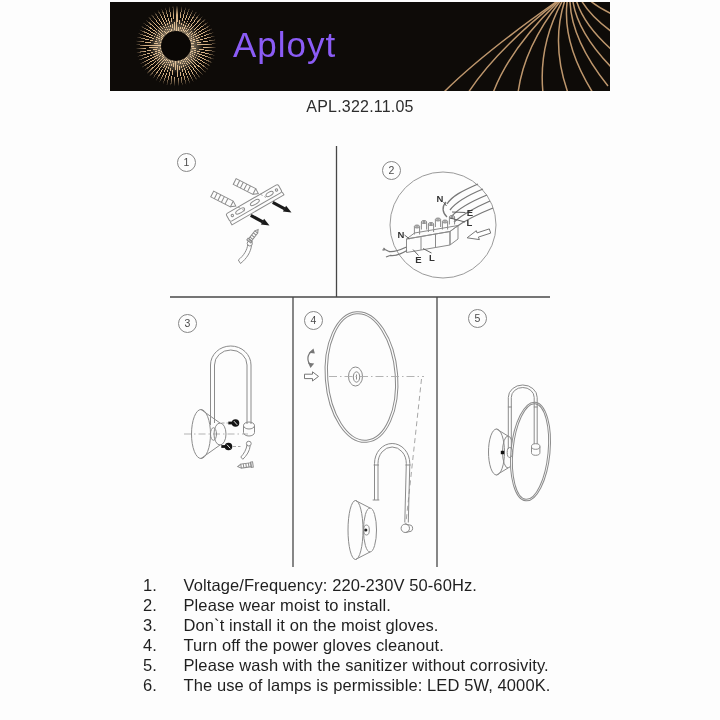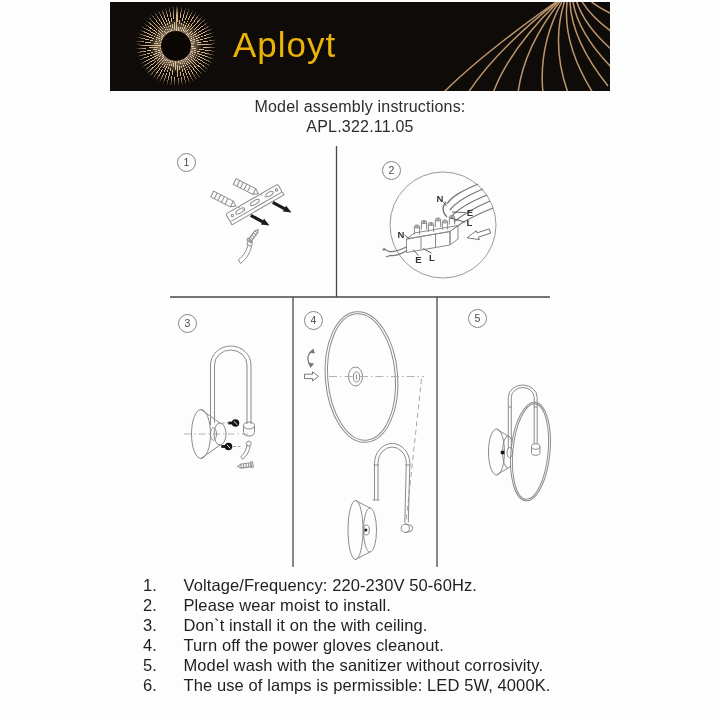--- a/index.html
+++ b/index.html
@@ -11,21 +11,21 @@
   .banner{position:absolute;left:110px;top:2px;width:500px;height:89px;background:#0e0b08;overflow:hidden;}
   .burst{position:absolute;left:26px;top:4px;width:80px;height:80px;border-radius:50%;
     background:
       radial-gradient(circle, rgba(14,11,8,0) 0 55%, #0e0b08 72%),
       radial-gradient(circle, rgba(240,214,176,0.55) 0 28%, rgba(14,11,8,0) 48%),
       repeating-conic-gradient(from 2deg, rgba(224,186,140,0.95) 0deg 1.6deg, rgba(224,186,140,0) 1.6deg 5.6deg);
   }
   .burst-core{position:absolute;left:50%;top:50%;width:30px;height:30px;border-radius:50%;
     background:#0a0705;transform:translate(-50%,-50%);}
   .brand{position:absolute;left:123px;top:50%;transform:translateY(-55%);
-    font-size:35px;letter-spacing:1px;color:#eab308;font-weight:400;}
+    font-size:35px;letter-spacing:1px;color:#8b5cf6;font-weight:400;}
   .rays{position:absolute;right:0;top:0;}
   
   .title-block{position:absolute;left:0;top:97px;width:720px;text-align:center;
     font-size:16px;line-height:20px;color:#2d2d2d;letter-spacing:0.2px;}
   
   .diagram-svg{position:absolute;left:0;top:0;}
   .step-badge{position:absolute;width:17px;height:17px;border:1px solid #888;border-radius:50%;
     font-size:10.5px;line-height:16px;text-align:center;color:#4a4a4a;background:#fdfdfd;}
   .wire-label{position:absolute;font-size:9.5px;font-weight:bold;color:#333;transform:translate(-50%,-50%);}
   
@@ -57,21 +57,20 @@
         <path d="M164,-4 Q138,42 143,91"></path>
         <path d="M162,-3 Q124,44 118,91"></path>
         <path d="M160,-2 Q110,46 93,91"></path>
         <path d="M158,-1 Q96,48 68,91"></path>
         <path d="M156,0 Q82,52 43,91"></path>
       </g>
     </svg>
   </div>
 
   <div class="title-block">
-    <div>Model assembly instructions:</div>
     <div>APL.322.11.05</div>
   </div>
 
   <svg class="diagram-svg" width="720" height="720" viewBox="0 0 720 720">
 
     <g stroke="#474747" stroke-width="1.3">
       <line x1="170" y1="297" x2="550" y2="297"></line>
       <line x1="336.5" y1="146" x2="336.5" y2="297"></line>
       <line x1="293" y1="297" x2="293" y2="567"></line>
       <line x1="437" y1="297" x2="437" y2="567"></line>
@@ -335,29 +334,29 @@
     <div class="ins-row">
       <span class="ins-num">1.</span>
       <span class="ins-text">Voltage/Frequency: 220-230V 50-60Hz.</span>
     </div>
     <div class="ins-row">
       <span class="ins-num">2.</span>
       <span class="ins-text">Please wear moist to install.</span>
     </div>
     <div class="ins-row">
       <span class="ins-num">3.</span>
-      <span class="ins-text">Don`t install it on the with ceiling.</span>
+      <span class="ins-text">Don`t install it on the moist gloves.</span>
     </div>
     <div class="ins-row">
       <span class="ins-num">4.</span>
       <span class="ins-text">Turn off the power gloves cleanout.</span>
     </div>
     <div class="ins-row">
       <span class="ins-num">5.</span>
-      <span class="ins-text">Model wash with the sanitizer without corrosivity.</span>
+      <span class="ins-text">Please wash with the sanitizer without corrosivity.</span>
     </div>
     <div class="ins-row">
       <span class="ins-num">6.</span>
       <span class="ins-text">The use of lamps is permissible: LED 5W, 4000K.</span>
     </div>
   </div>
 
 </div>
 
 </body></html>

